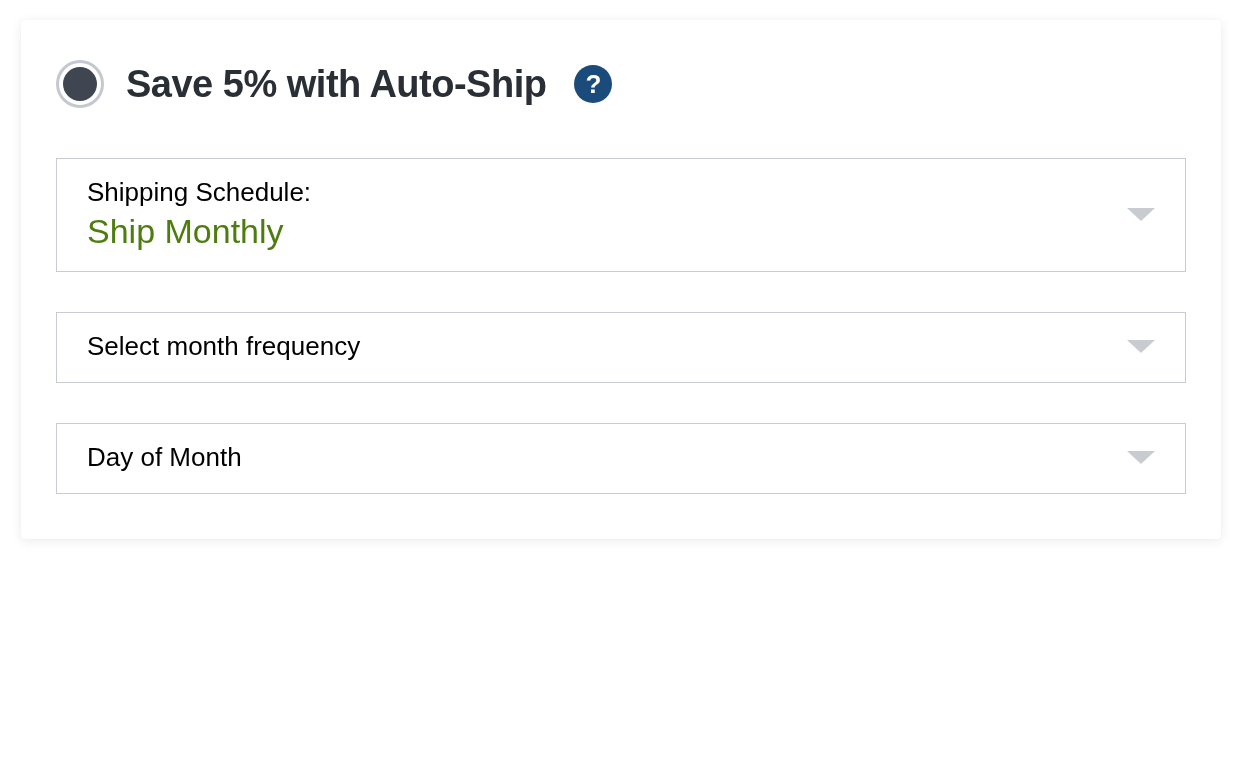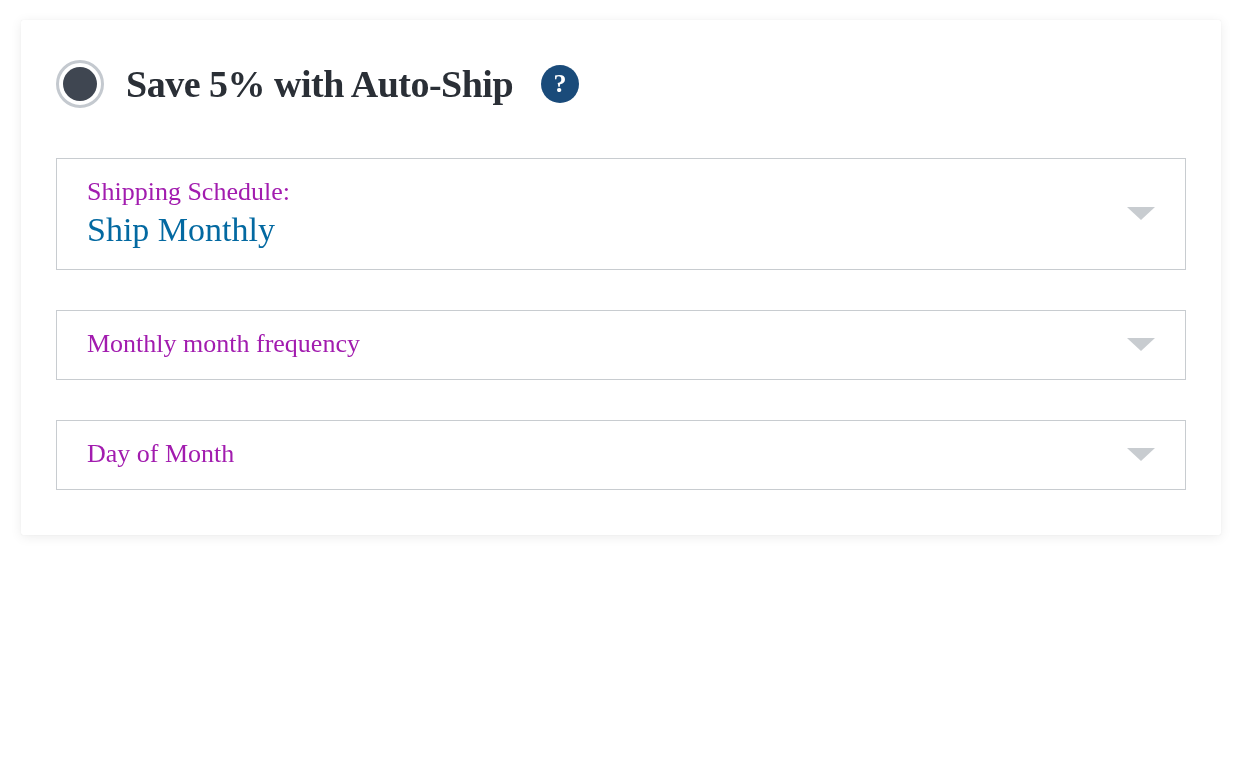--- a/index.html
+++ b/index.html
@@ -12,21 +12,20 @@
       background: #ffffff;
       padding: 20px;
     }
     .card {
       background: #ffffff;
       box-shadow: 0 2px 12px rgba(0,0,0,0.08), 0 0 1px rgba(0,0,0,0.1);
       border-radius: 2px;
       padding: 40px 35px 45px 35px;
       max-width: 1200px;
       margin: 0 auto;
-      font-family: Liberation Serif, serif;
     }
     .header-row {
       display: flex;
       align-items: center;
       gap: 22px;
       margin-bottom: 50px;
     }
     .radio-outer {
       width: 48px;
       height: 48px;
@@ -79,26 +78,26 @@
       margin-bottom: 0;
       gap: 32px;
     }
     .dropdown-content {
       display: flex;
       flex-direction: column;
       gap: 4px;
     }
     .dropdown-label {
       font-size: 26px;
-      color: #a21caf;
+      color: #000000;
       font-weight: 400;
     }
     .dropdown-value {
       font-size: 34px;
-      color: #0369a1;
+      color: #4d7c0f;
       font-weight: 400;
     }
     .chevron {
       width: 0;
       height: 0;
       border-left: 14px solid transparent;
       border-right: 14px solid transparent;
       border-top: 13px solid #c8ccd0;
       flex-shrink: 0;
     }
@@ -119,21 +118,21 @@
   <div class="dropdown">
     <div class="dropdown-content">
       <div class="dropdown-label">Shipping Schedule:</div>
       <div class="dropdown-value">Ship Monthly</div>
     </div>
     <div class="chevron"></div>
   </div>
 
   <div class="dropdown">
     <div class="dropdown-content">
-      <div class="dropdown-label">Monthly month frequency</div>
+      <div class="dropdown-label">Select month frequency</div>
     </div>
     <div class="chevron"></div>
   </div>
 
   <div class="dropdown">
     <div class="dropdown-content">
       <div class="dropdown-label">Day of Month</div>
     </div>
     <div class="chevron"></div>
   </div>

